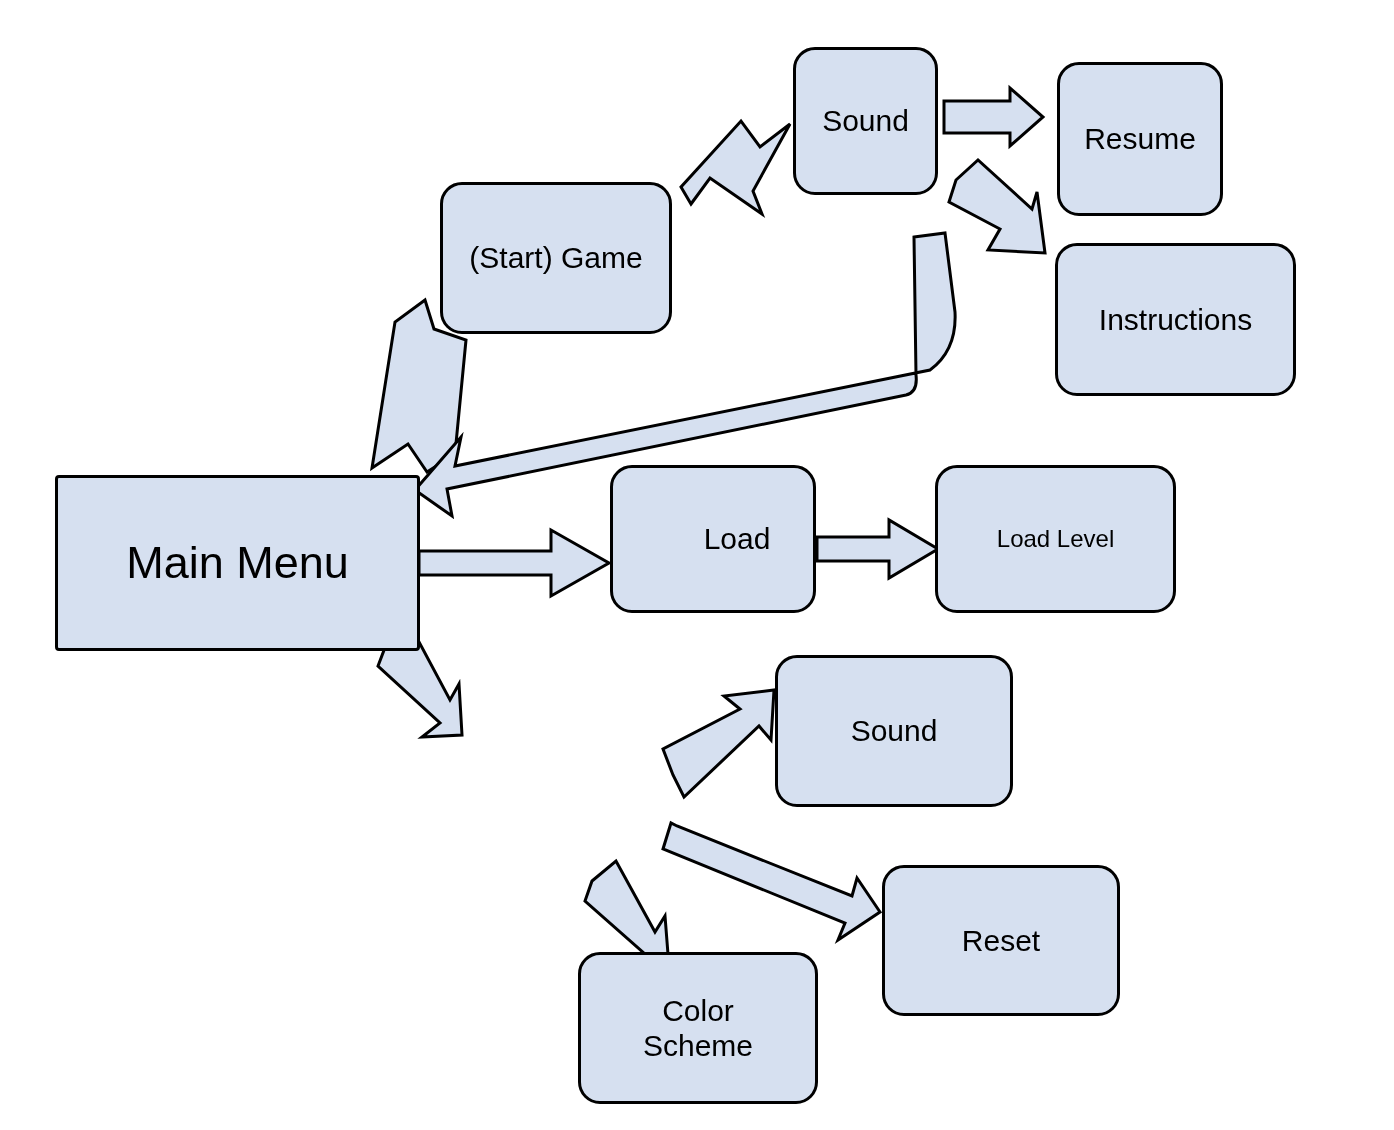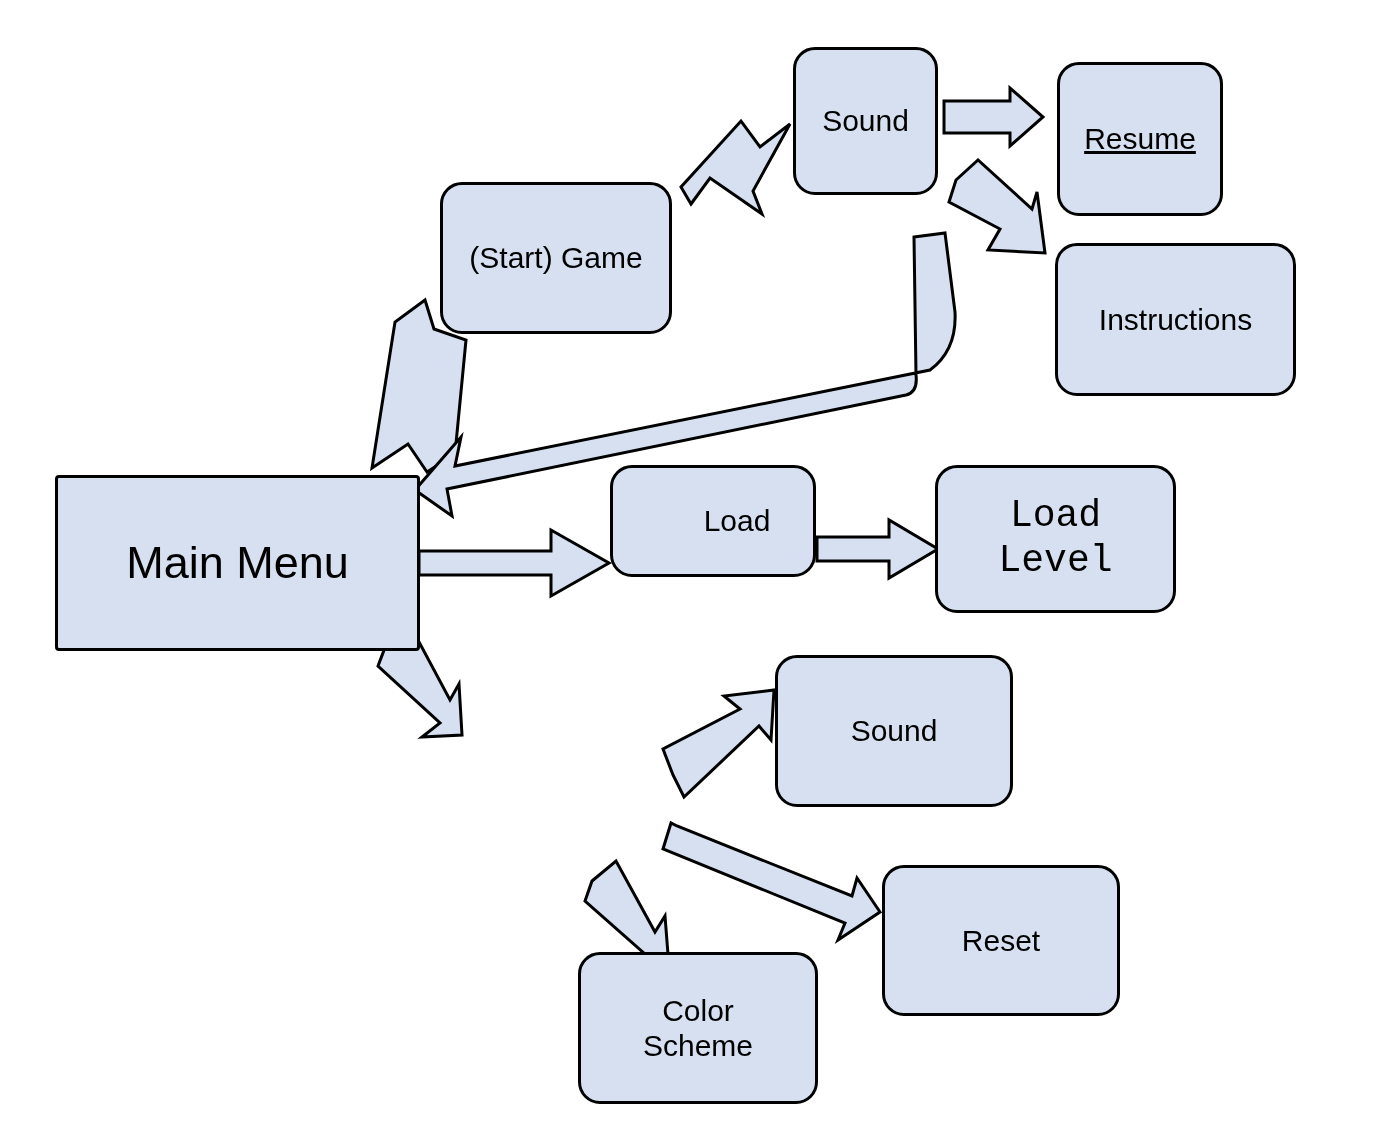--- a/index.html
+++ b/index.html
@@ -38,24 +38,24 @@
     line-height: 1.18;
     z-index: 2;
   }
   .node .label {
     display: block;
     padding: 0 6px;
   }
   .n-mainmenu  { left:55px;  top:475px; width:365px; height:176px; font-size:45px; border-radius:4px; }
   .n-game      { left:440px; top:166px; width:232px; height:152px; font-size:30px;margin-top:16px; }
   .n-pause     { left:793px; top:47px;  width:145px; height:148px; font-size:30px; }
-  .n-resume    { left:1057px;top:62px;  width:166px; height:154px; font-size:30px;text-decoration:underline; }
+  .n-resume    { left:1057px;top:62px;  width:166px; height:154px; font-size:30px; }
   .n-instr     { left:1055px;top:243px; width:241px; height:153px; font-size:30px; }
-  .n-load      { left:610px; top:465px; width:206px; height:112px; font-size:30px;padding-left:48px; }
-  .n-loadlevel { left:935px; top:465px; width:241px; height:148px; font-size:38px;font-family:Liberation Mono, monospace; }
+  .n-load      { left:610px; top:465px; width:206px; height:148px; font-size:30px;padding-left:48px; }
+  .n-loadlevel { left:935px; top:465px; width:241px; height:148px; font-size:24px; }
   .n-options   { left:420px; top:733px; width:240px; height:152px; font-size:30px; }
   .n-sound     { left:775px; top:655px; width:238px; height:152px; font-size:30px; }
   .n-reset     { left:882px; top:865px; width:238px; height:151px; font-size:30px; }
   .n-color     { left:578px; top:952px; width:240px; height:152px; font-size:30px; }
   .arrow-shape {
     fill: #d6e0f0;
     stroke: #000000;
     stroke-width: 3;
     stroke-linejoin: miter;
   }

